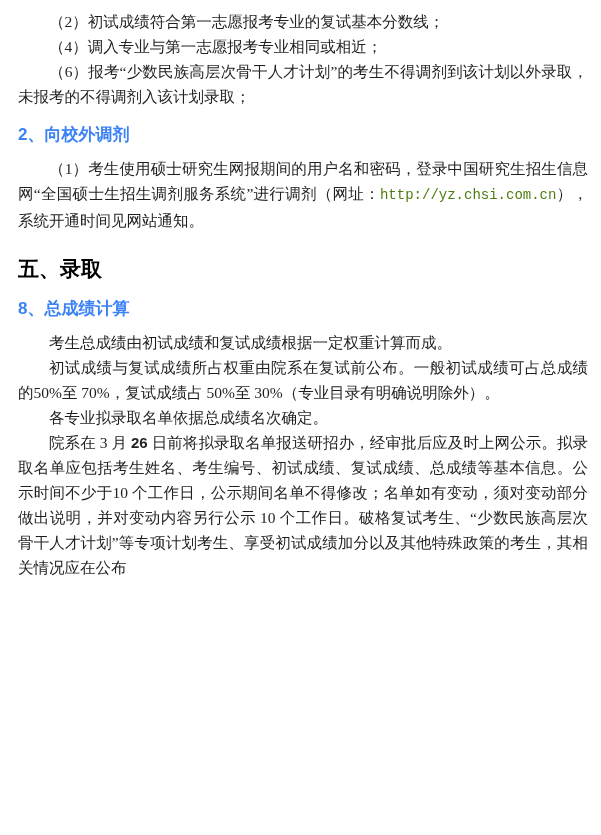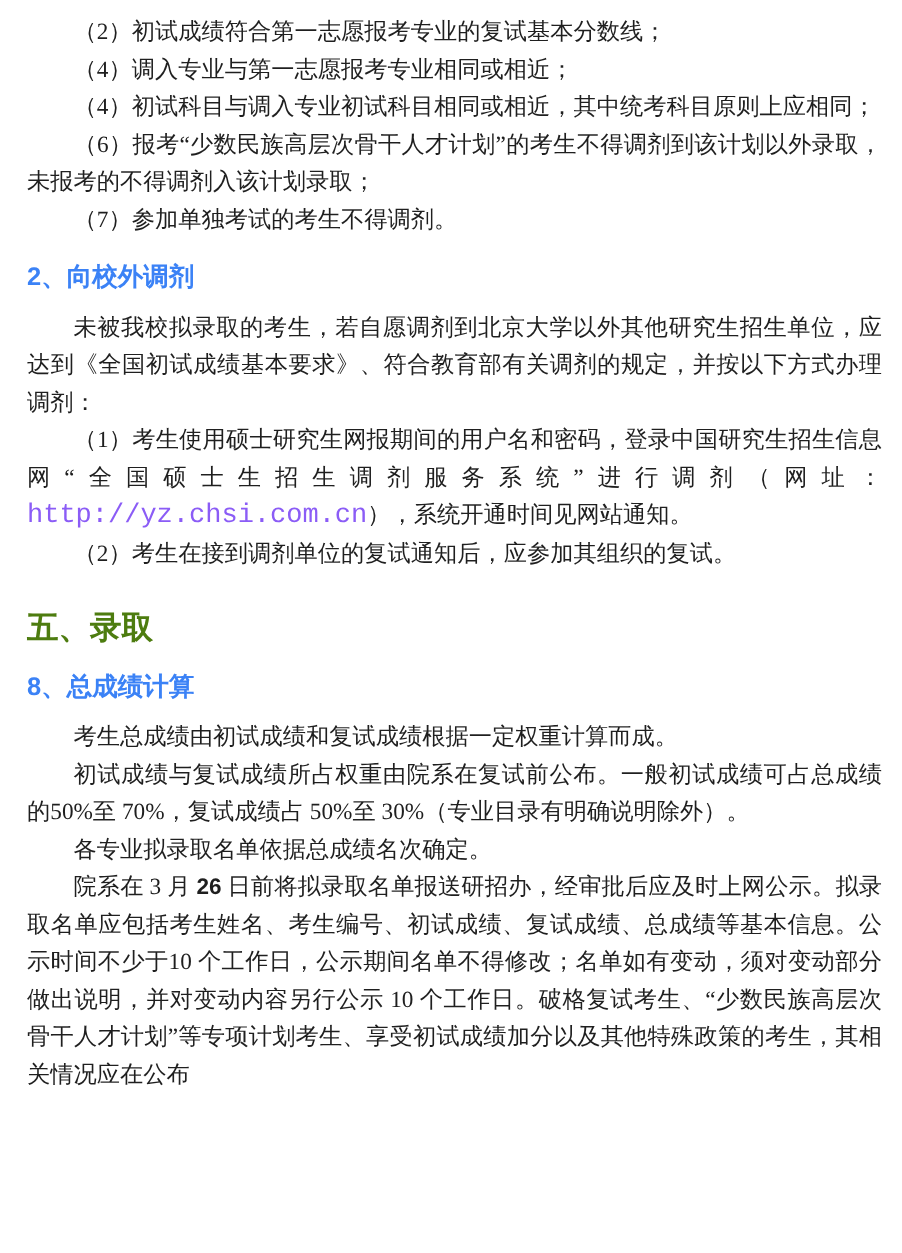--- a/index.html
+++ b/index.html
@@ -29,58 +29,54 @@
     margin: 14px 0 9px 0;
     font-family: "Liberation Sans", "DejaVu Sans", sans-serif;
     font-size: 17px;
     font-weight: bold;
     line-height: 24px;
     color: #3b82f6;
     text-indent: 0;
   }
   .big-heading {
     margin: 22px 0 13px 0;
-    font-family: Liberation Serif, serif;
+    font-family: Liberation Sans, sans-serif;
     font-size: 21px;
     font-weight: bold;
     line-height: 28px;
-    color: #4d7c0f;
+    color: #000000;
     text-indent: 0;
   }
   .url-link {
     font-family: "Liberation Mono", "DejaVu Sans Mono", monospace;
-    font-size: 18px;
-    color: #8b5cf6;
+    font-size: 14px;
+    color: #4d7c0f;
     text-decoration: none;
     cursor: pointer;
   }
   .bold-num {
     font-family: "Liberation Sans", "DejaVu Sans", sans-serif;
     font-weight: bold;
     font-size: 15px;
   }
 </style>
 </head>
 <body>
 
 <div class="page">
 
   <section>
     <p class="body-para">（2）初试成绩符合第一志愿报考专业的复试基本分数线；</p>
     <p class="body-para">（4）调入专业与第一志愿报考专业相同或相近；</p>
-    <p class="body-para">（4）初试科目与调入专业初试科目相同或相近，其中统考科目原则上应相同；</p>
     <p class="body-para">（6）报考“少数民族高层次骨干人才计划”的考生不得调剂到该计划以外录取，未报考的不得调剂入该计划录取；</p>
-    <p class="body-para">（7）参加单独考试的考生不得调剂。</p>
   </section>
 
   <section>
     <h2 class="sub-heading">2、向校外调剂</h2>
-    <p class="body-para">未被我校拟录取的考生，若自愿调剂到北京大学以外其他研究生招生单位，应达到《全国初试成绩基本要求》、符合教育部有关调剂的规定，并按以下方式办理调剂：</p>
     <p class="body-para"><span>（1）考生使用硕士研究生网报期间的用户名和密码，登录中国研究生招生信息网“全国硕士生招生调剂服务系统”进行调剂（网址：</span><a class="url-link">http://yz.chsi.com.cn</a><span>），系统开通时间见网站通知。</span></p>
-    <p class="body-para">（2）考生在接到调剂单位的复试通知后，应参加其组织的复试。</p>
   </section>
 
   <section>
     <h1 class="big-heading">五、录取</h1>
 
     <h2 class="sub-heading">8、总成绩计算</h2>
     <p class="body-para">考生总成绩由初试成绩和复试成绩根据一定权重计算而成。</p>
     <p class="body-para">初试成绩与复试成绩所占权重由院系在复试前公布。一般初试成绩可占总成绩的50%至 70%，复试成绩占 50%至 30%（专业目录有明确说明除外）。</p>
     <p class="body-para">各专业拟录取名单依据总成绩名次确定。</p>
 

